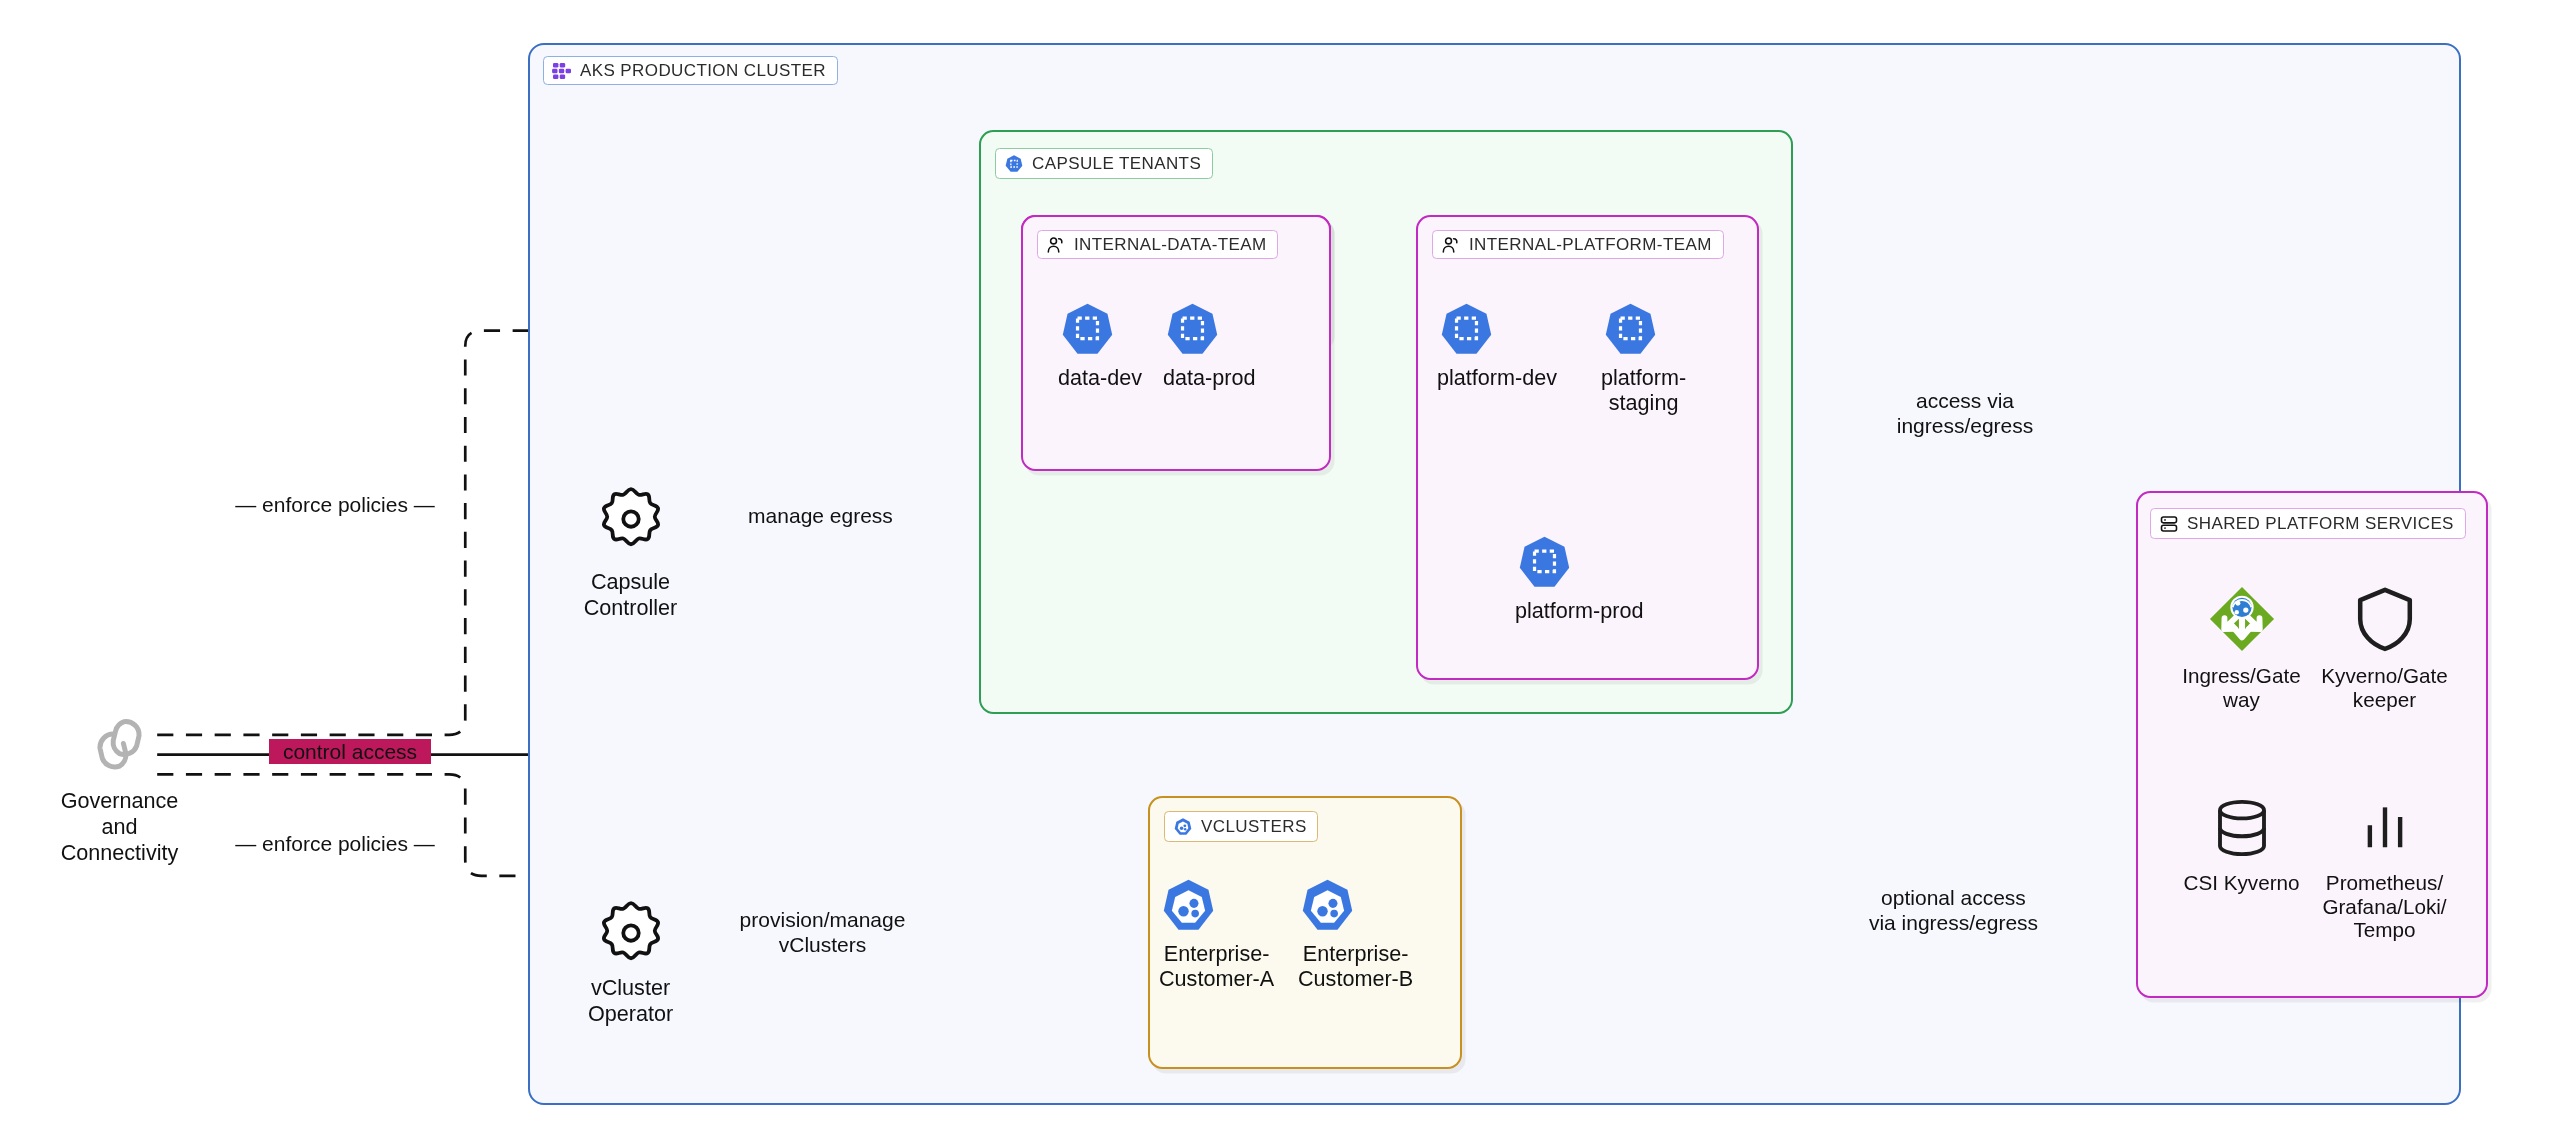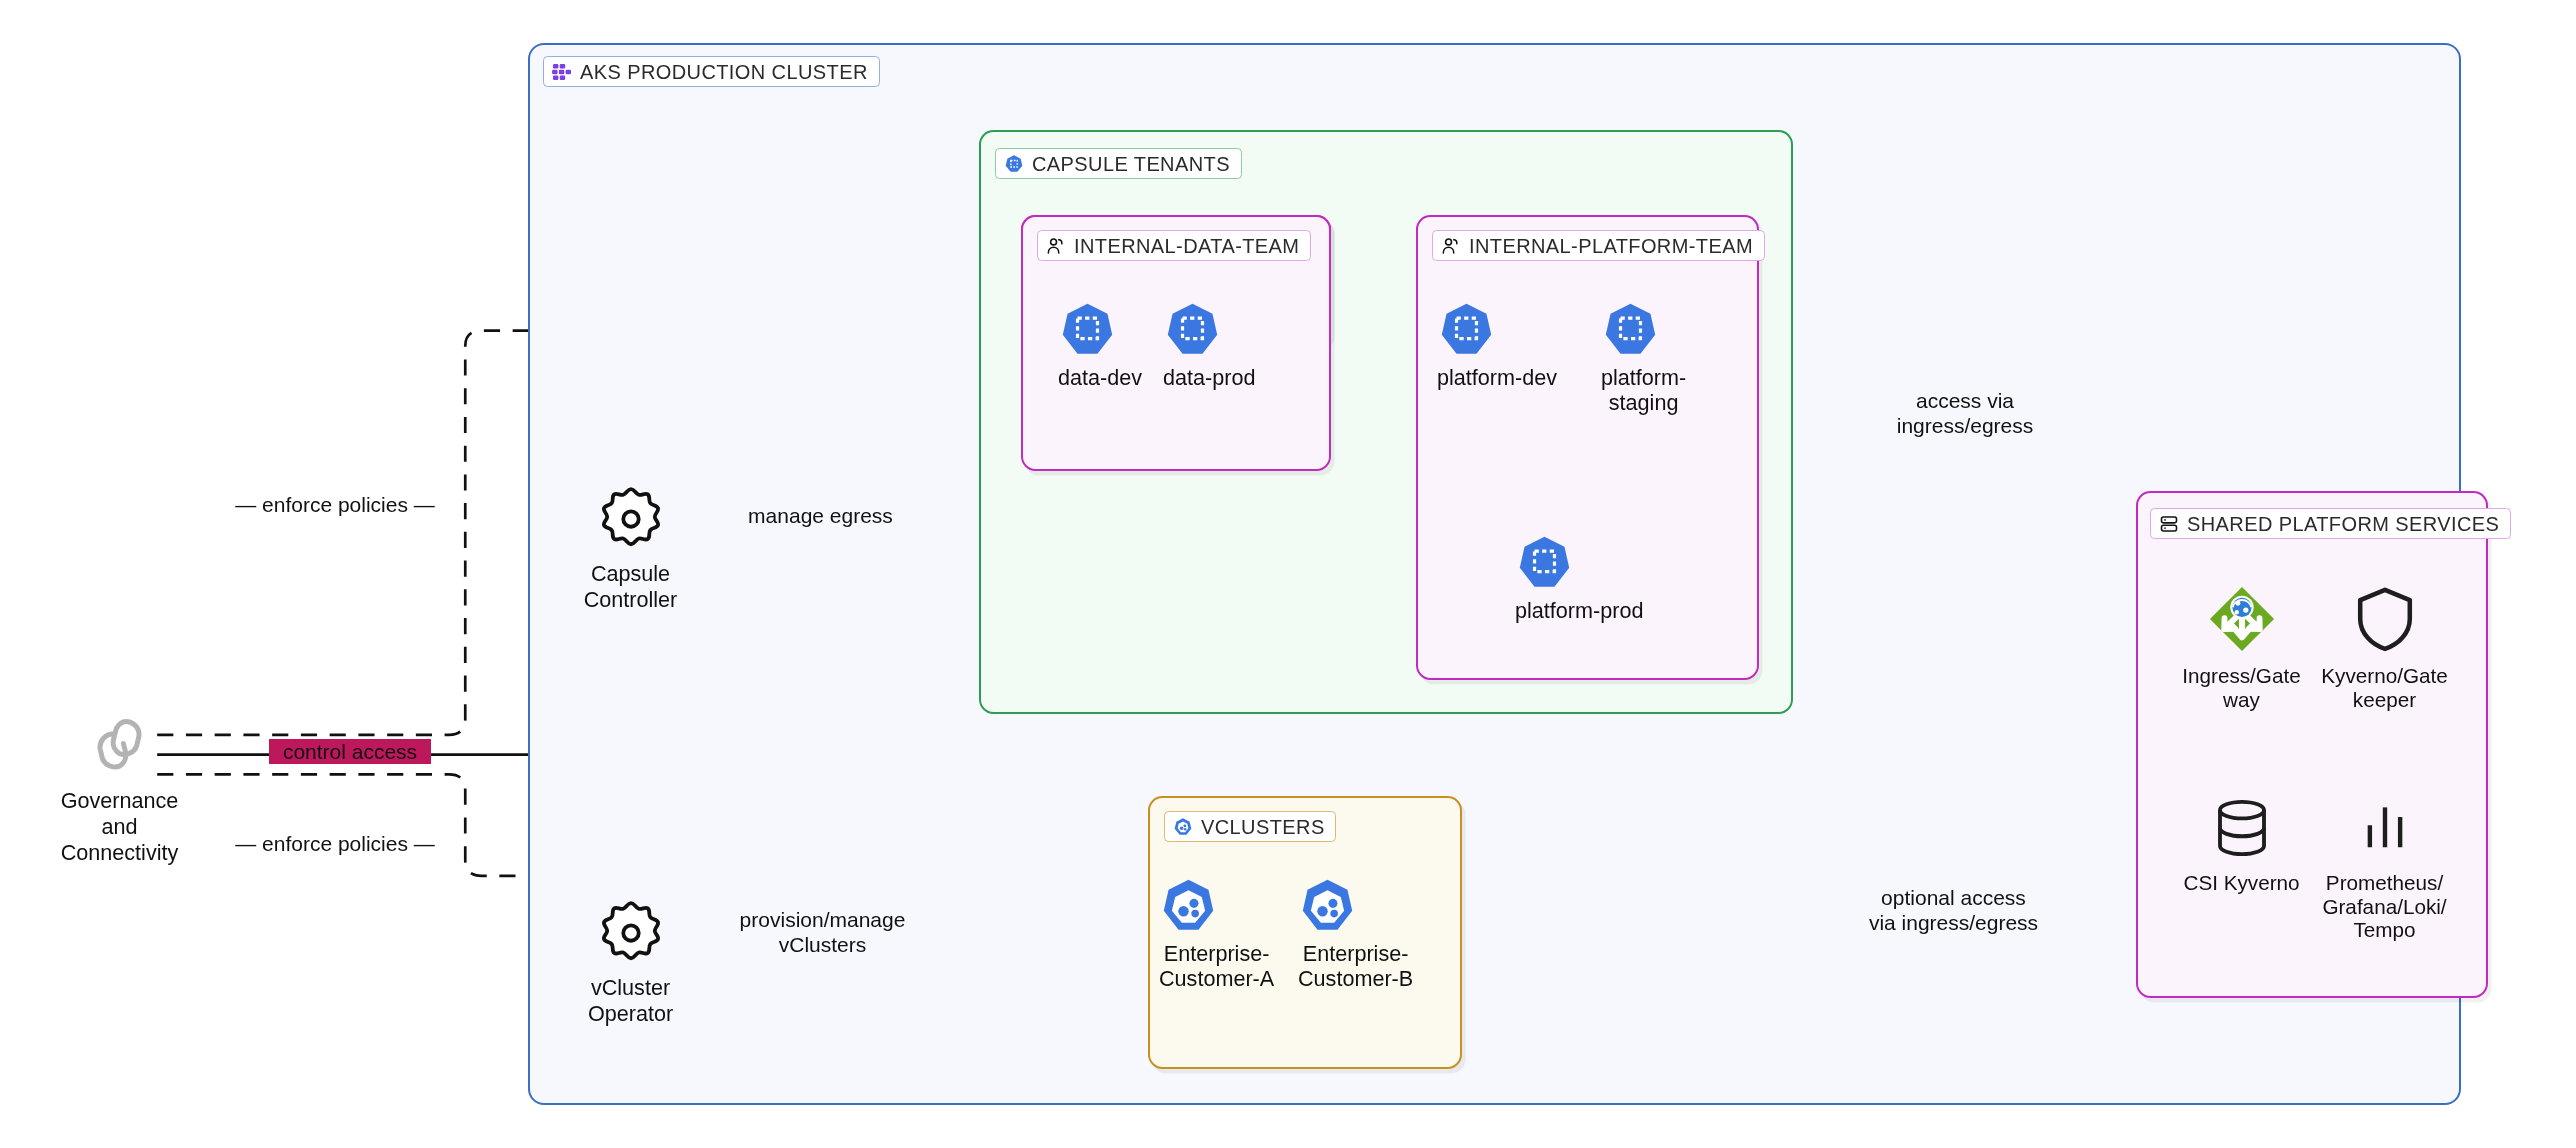--- a/index.html
+++ b/index.html
@@ -52,21 +52,21 @@
     display:flex; align-items:center; gap:8px;
     background:#ffffff;
     padding:4.5px 10.8px 4.5px 8px;
     border-radius:4.5px;
     font-size:17px;
     letter-spacing:0.4px;
     color:#2b2b2b;
     white-space:nowrap;
     line-height:1;
   }
-  .chip .chip-label{ font-size:20px; }
+  .chip .chip-label{ font-size:17px; }
   .chip-blue  { border:1.3px solid #8fb0e3; }
   .chip-green { border:1.3px solid #8dcba0; }
   .chip-pink  { border:1.3px solid #e0a8e8; }
   .chip-amber { border:1.3px solid #ddb872; }
   .chip-svg{ display:block; }
 
   
   .node{
     position:absolute;
     display:flex;
@@ -378,21 +378,21 @@
           <path d="M20,18 A8.5,8.5 0 0 0 11.5,27 L13,33.5 A8.5,8.5 0 0 0 24,38.5
                    A8.5,8.5 0 0 0 28,30 L26.5,24"></path>
         </g>
       </svg>
     </span>
     <span class="ext-label">Governance
 and
 Connectivity</span>
   </div>
 
-  <div class="ext-node" style="left:552px; top:484px; width:157px;">
+  <div class="ext-node" style="left:552px; top:484px; width:157px;gap:8px;">
     <span class="node-ico">
       <svg width="72" height="70" viewBox="0 0 48 48">
         <path d="M24,3.5 c2.4,0 3.2,3.2 5.3,3.9 c2.1,.7 4.4,-1.6 6.2,-.3
                  c1.8,1.3 .4,4.3 1.7,6 c1.3,1.7 4.6,1.4 5.3,3.5
                  c.7,2.1 -2.2,3.6 -2.2,5.8 c0,2.2 2.9,3.7 2.2,5.8
                  c-.7,2.1 -4,1.8 -5.3,3.5 c-1.3,1.7 .1,4.7 -1.7,6
                  c-1.8,1.3 -4.1,-1 -6.2,-.3 c-2.1,.7 -2.9,3.9 -5.3,3.9
                  c-2.4,0 -3.2,-3.2 -5.3,-3.9 c-2.1,-.7 -4.4,1.6 -6.2,.3
                  c-1.8,-1.3 -.4,-4.3 -1.7,-6 c-1.3,-1.7 -4.6,-1.4 -5.3,-3.5
                  c-.7,-2.1 2.2,-3.6 2.2,-5.8 c0,-2.2 -2.9,-3.7 -2.2,-5.8

